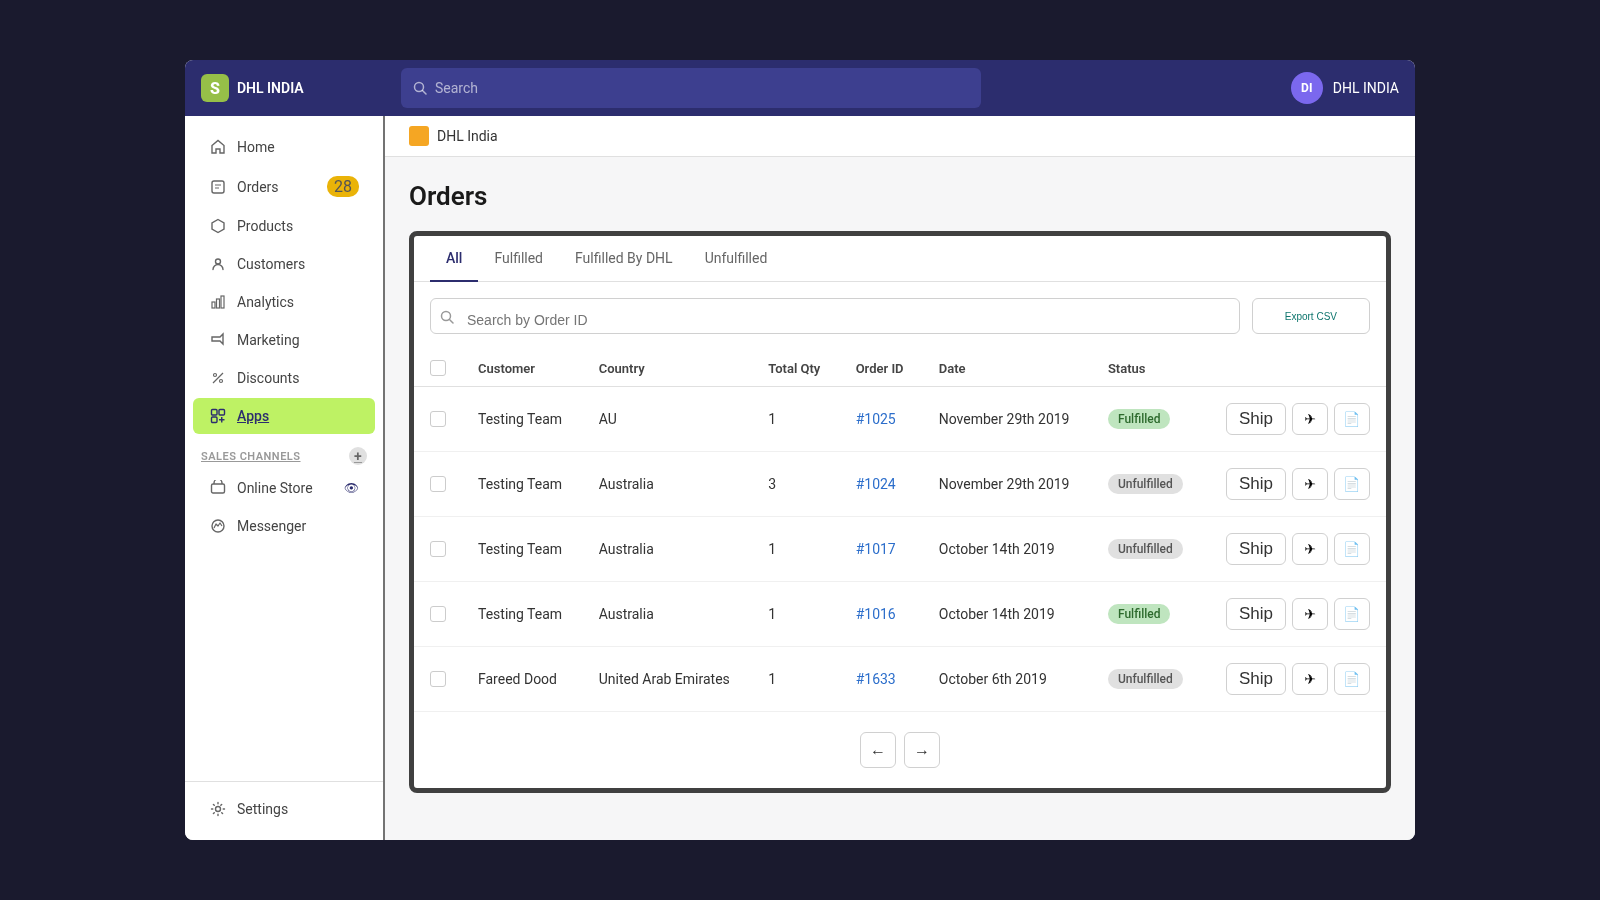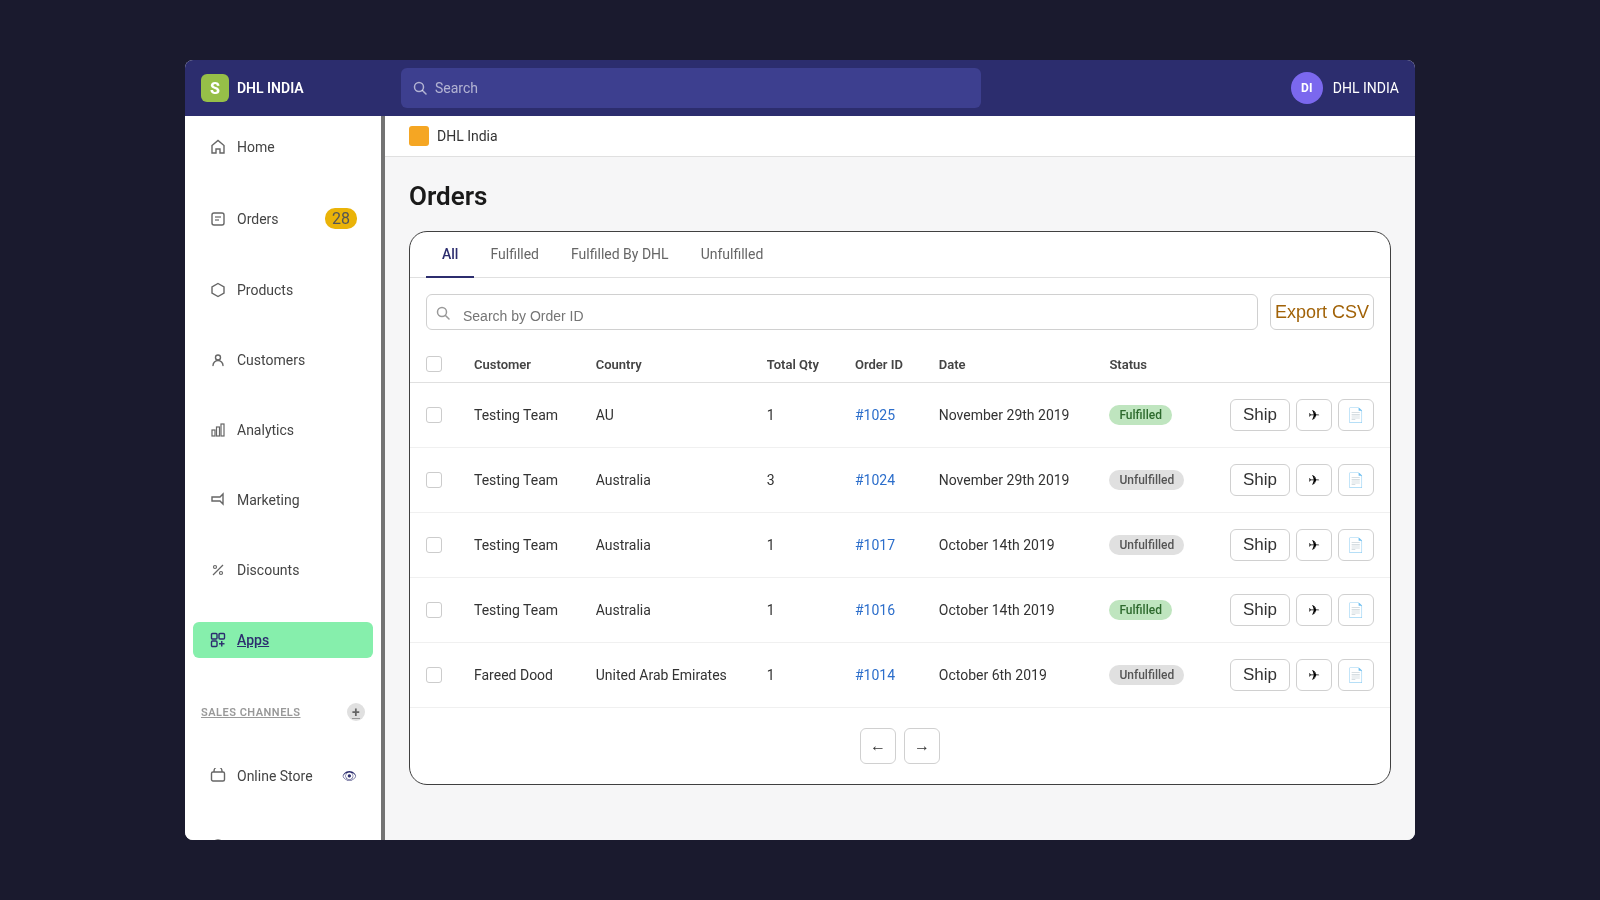--- a/index.html
+++ b/index.html
@@ -92,41 +92,40 @@
     .main-layout {
       display: flex;
       flex: 1;
       overflow: hidden;
     }
 
     
     .sidebar {
       width: 200px;
       background: white;
-      border-right: 4px solid #737373;
+      border-right: 2px solid #737373;
       display: flex;
       flex-direction: column;
       padding: 12px 0;
       overflow-y: auto;
       flex-shrink: 0;
-      gap: 32px;
     }
     .sidebar-item {
       display: flex;
       align-items: center;
       gap: 10px;
       padding: 9px 16px;
       cursor: pointer;
       color: #444;
       font-size: 14px;
       border-radius: 6px;
       margin: 1px 8px;
       position: relative;
     }
-    .sidebar-item.active { background: #86efac; color: #2c2d6e; font-weight: 500; text-decoration: underline; }
+    .sidebar-item.active { background: #bef264; color: #2c2d6e; font-weight: 500; text-decoration: underline; }
     .sidebar-icon {
       width: 18px;
       height: 18px;
       display: flex;
       align-items: center;
       justify-content: center;
       flex-shrink: 0;
       color: #666;
     }
     .sidebar-item.active .sidebar-icon { color: #2c2d6e; }
@@ -214,22 +213,22 @@
       padding: 24px;
     }
     .page-title {
       font-size: 26px;
       font-weight: 600;
       color: #1a1a1a;
       margin-bottom: 20px;
     }
     .orders-card {
       background: white;
-      border-radius: 18px;
-      border: 1px solid #404040;
+      border-radius: 8px;
+      border: 5px solid #404040;
       overflow: hidden;
     }
 
     
     .tabs {
       display: flex;
       border-bottom: 1px solid #e0e0e0;
       padding: 0 16px;
     }
     .tab {
@@ -270,26 +269,26 @@
       color: #999;
     }
     .search-icon-wrap {
       position: absolute;
       left: 10px;
       color: #999;
       font-size: 14px;
     }
     .export-btn {
       height: 36px;
-      padding: 0 4px;
+      padding: 0 32px;
       border: 1px solid #d0d0d0;
       border-radius: 6px;
       background: white;
-      font-size: 18px;
-      color: #a16207;
+      font-size: 10px;
+      color: #0f766e;
       cursor: pointer;
       white-space: nowrap;
     }
 
     
     .orders-table {
       width: 100%;
       border-collapse: collapse;
     }
     .orders-table th {
@@ -656,21 +655,21 @@
         </div>
       </td>
     </tr>
                 <tr>
       <td class="checkbox-cell">
                     <div class="checkbox"></div>
                   </td>
       <td>Fareed Dood</td>
       <td>United Arab Emirates</td>
       <td>1</td>
-      <td><a href="#" class="order-link">#1014</a></td>
+      <td><a href="#" class="order-link">#1633</a></td>
       <td>October 6th 2019</td>
       <td>
         <span class="status-badge status-unfulfilled">Unfulfilled</span>
       </td>
       <td>
         <div class="action-btns">
           <button class="action-btn">Ship</button>
           <button class="icon-btn">✈</button>
           <button class="icon-btn">📄</button>
         </div>

